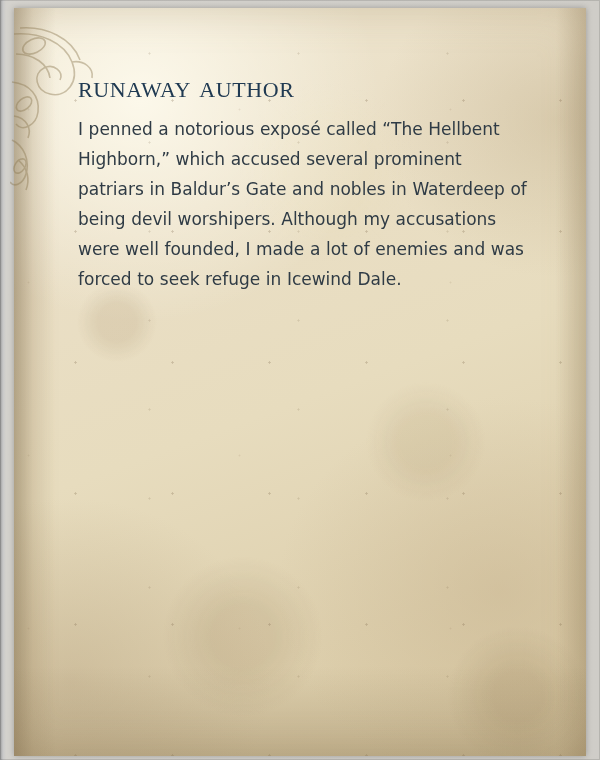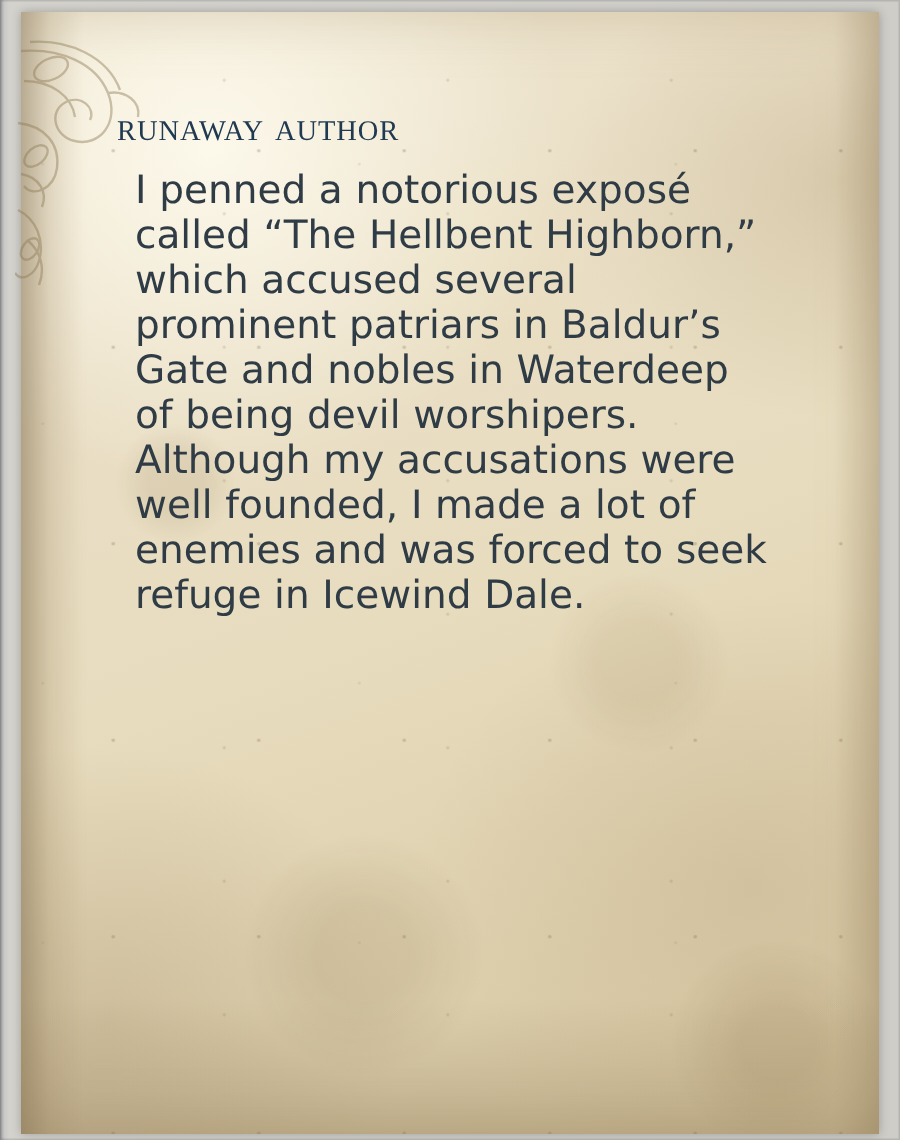--- a/index.html
+++ b/index.html
@@ -108,36 +108,36 @@
   .content {
     position: absolute;
     left: 64px;
     top: 62px;
     width: 452px;
   }
 
   .title {
     font-family: "Liberation Serif", serif;
     color: #203a52;
-    font-size: 27px;
+    font-size: 31px;
     letter-spacing: 0.6px;
     font-variant: small-caps;
     text-transform: lowercase;
     font-weight: 400;
     margin: 0 0 10px 0;
     line-height: 1.1;
   }
   .title::first-letter { font-size: 1em; }
 
   .body-text {
     font-family: "DejaVu Sans", sans-serif;
     color: #2f3b45;
-    font-size: 26px;
+    font-size: 17px;
     line-height: 30px;
-    margin: 12px;
+    margin: 0;
     text-align: left;
     word-spacing: 0.2px;
   }
 
   .screen-border {
     position: absolute;
     inset: 0;
     pointer-events: none;
     box-shadow: inset 0 0 0 1px rgba(0,0,0,0.12);
   }

